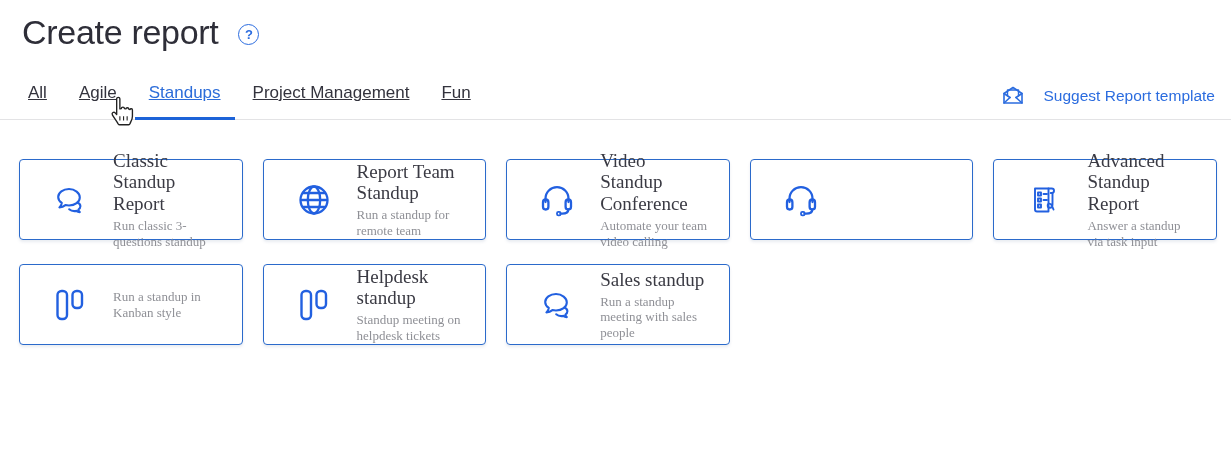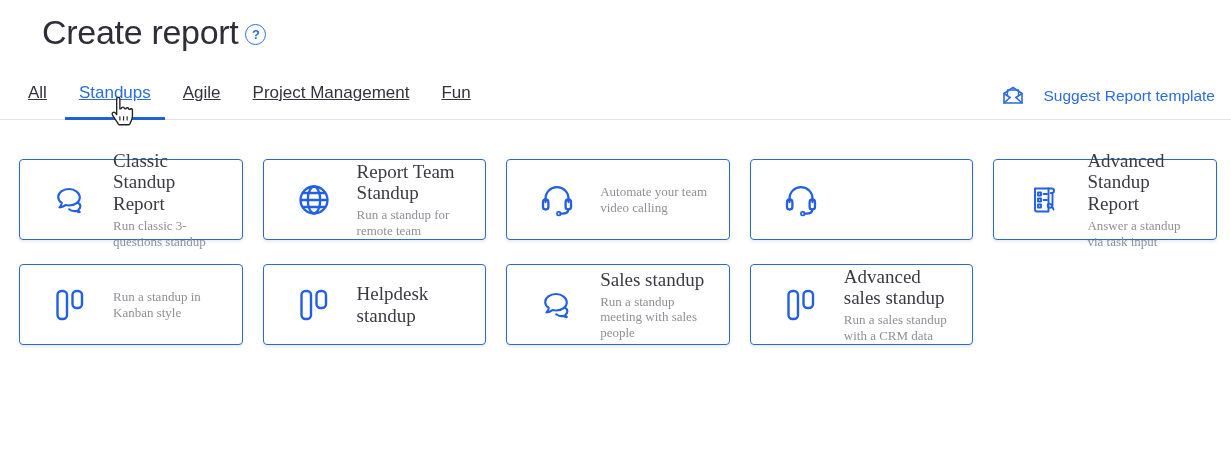--- a/index.html
+++ b/index.html
@@ -8,22 +8,21 @@
     font-family: "Liberation Sans", "DejaVu Sans", sans-serif;
     color: #34343c;
     position: relative;
   }
 
   
   .header {
     display: flex;
     align-items: center;
     padding: 13px 22px 0 22px;
-    gap: 7px;
-    margin-left: 20px;
+    gap: 20px;
   }
   .page-title {
     font-size: 34px;
     font-weight: 400;
     letter-spacing: -0.3px;
     color: #2e2e38;
   }
   .help-icon {
     width: 21px; height: 21px;
     border: 1.6px solid #2b6cdf;
@@ -117,22 +116,22 @@
 </head>
 <body>
 
 <div class="header">
   <h1 class="page-title">Create report</h1>
   <div class="help-icon">?</div>
 </div>
 
 <div class="tabbar">
   <div class="tab">All</div>
+  <div class="tab">Agile</div>
   <div class="tab active">Standups</div>
-  <div class="tab">Agile</div>
   <div class="tab">Project Management</div>
   <div class="tab">Fun</div>
 
   <a class="suggest-link">
     <span>
       <svg width="22" height="19" viewBox="0 0 22 19" fill="none" stroke="#2b6cdf" stroke-width="1.6" stroke-linejoin="round" stroke-linecap="round">
         <path d="M2 7.5 L11 1.5 L20 7.5 V17 H2 Z"></path>
         <path d="M2 7.5 L8 11.5 M20 7.5 L14 11.5"></path>
         <path d="M5.5 9.8 L5.5 4 L16.5 4 L16.5 9.8" stroke-width="1.4"></path>
         <path d="M2 17 L8 11.5 M20 17 L14 11.5"></path>
@@ -172,20 +171,21 @@
     <span class="card-icon">
         <svg width="38" height="36" viewBox="0 0 38 36" fill="none" stroke="#2260e0" stroke-width="2.3" stroke-linecap="round" stroke-linejoin="round">
           <path d="M7.5 20v-3.2C7.5 10 12.6 5.2 19 5.2S30.5 10 30.5 16.8V20"></path>
           <rect x="5" y="17.5" width="5.4" height="10" rx="2.7"></rect>
           <rect x="27.6" y="17.5" width="5.4" height="10" rx="2.7"></rect>
           <path d="M30.3 27.5c0 2.8-2.6 4.2-6.2 4.2h-1.6"></path>
           <rect x="19" y="29.8" width="3.6" height="3.6" rx="1.4" stroke-width="1.8"></rect>
         </svg>
       </span>
     <span class="card-text">
+      <span class="card-title">Video Standup Conference</span>
       <span class="card-subtitle">Automate your team video calling</span>
     </span>
   </div>
   <div class="card">
     <span class="card-icon">
         <svg width="38" height="36" viewBox="0 0 38 36" fill="none" stroke="#2260e0" stroke-width="2.3" stroke-linecap="round" stroke-linejoin="round">
           <path d="M7.5 20v-3.2C7.5 10 12.6 5.2 19 5.2S30.5 10 30.5 16.8V20"></path>
           <rect x="5" y="17.5" width="5.4" height="10" rx="2.7"></rect>
           <rect x="27.6" y="17.5" width="5.4" height="10" rx="2.7"></rect>
           <path d="M30.3 27.5c0 2.8-2.6 4.2-6.2 4.2h-1.6"></path>
@@ -224,44 +224,33 @@
   </div>
   <div class="card">
     <span class="card-icon">
         <svg width="38" height="38" viewBox="0 0 38 38" fill="none" stroke="#2260e0" stroke-width="2.4">
           <rect x="6.5" y="5" width="9.5" height="28" rx="4"></rect>
           <rect x="21.5" y="5" width="9.5" height="17" rx="4"></rect>
         </svg>
       </span>
     <span class="card-text">
       <span class="card-title">Helpdesk standup</span>
+      <span class="card-subtitle">Standup meeting on helpdesk tickets</span>
     </span>
   </div>
   <div class="card">
     <span class="card-icon">
         <svg width="38" height="36" viewBox="0 0 38 36" fill="none" stroke="#2260e0" stroke-width="2.1" stroke-linecap="round" stroke-linejoin="round">
           <path d="M18 7c-6 0-10.8 3.5-10.8 7.9 0 2.4 1.4 4.5 3.6 5.9-.2 1.8-1 3.3-2.4 4.6 2.3-.2 4.4-1 6-2.3 1.1.3 2.3.4 3.6.4 6 0 10.8-3.5 10.8-8S24 7 18 7z"></path>
           <path d="M26.5 20.5c1.7.8 2.9 2.1 2.9 3.7 0 1.3-.8 2.5-2 3.3.1 1 .6 1.9 1.4 2.6-1.3-.1-2.5-.5-3.4-1.2-.6.1-1.3.2-2 .2-2.1 0-4-.7-5.2-1.8"></path>
         </svg>
       </span>
     <span class="card-text">
       <span class="card-title">Sales standup</span>
       <span class="card-subtitle">Run a standup meeting with sales people</span>
-    </span>
-  </div>
-  <div class="card">
-    <span class="card-icon">
-        <svg width="38" height="38" viewBox="0 0 38 38" fill="none" stroke="#2260e0" stroke-width="2.4">
-          <rect x="6.5" y="5" width="9.5" height="28" rx="4"></rect>
-          <rect x="21.5" y="5" width="9.5" height="17" rx="4"></rect>
-        </svg>
-      </span>
-    <span class="card-text">
-      <span class="card-title">Advanced sales standup</span>
-      <span class="card-subtitle">Run a sales standup with a CRM data</span>
     </span>
   </div>
 </div>
 
 <div class="cursor">
   <svg width="28" height="32" viewBox="0 0 22 26">
     <path d="M8.3 2.3c0-1.6 2.6-1.6 2.6 0v8.2l1.2-.3c0-1.5 2.5-1.5 2.5 0l1.2.3c.1-1.3 2.3-1.2 2.3.1l1.1.4c.2-1 1.9-.9 1.9.3v5.1c0 2.8-1.4 4.3-2 6.1-.1.5-.5.9-1.1.9h-7.3c-.5 0-.9-.3-1.2-.8-1.2-2.2-3.6-5.2-4.7-7.3-.8-1.6 1.2-2.8 2.3-1.6l1.2 1.3z" fill="#ffffff" stroke="#222222" stroke-width="1.1" stroke-linejoin="round"></path>
     <path d="M10.9 16.5v3.4 M13.9 16.5v3.4 M16.8 16.5v3.4" stroke="#222222" stroke-width="0.9" fill="none"></path>
   </svg>
 </div>

